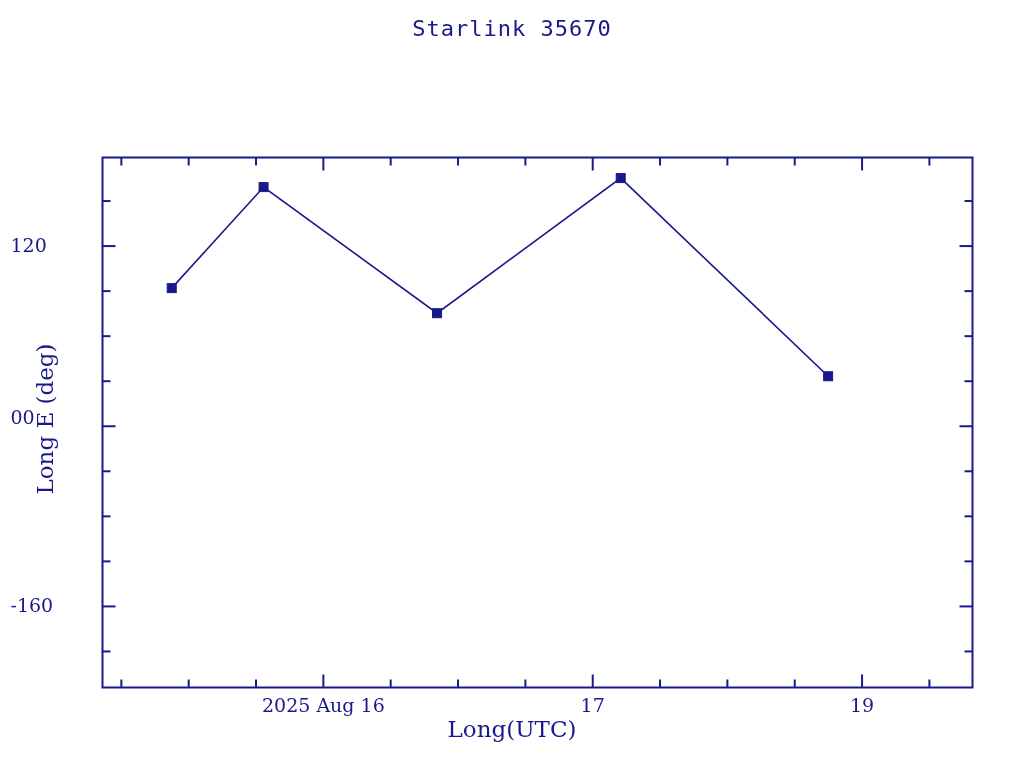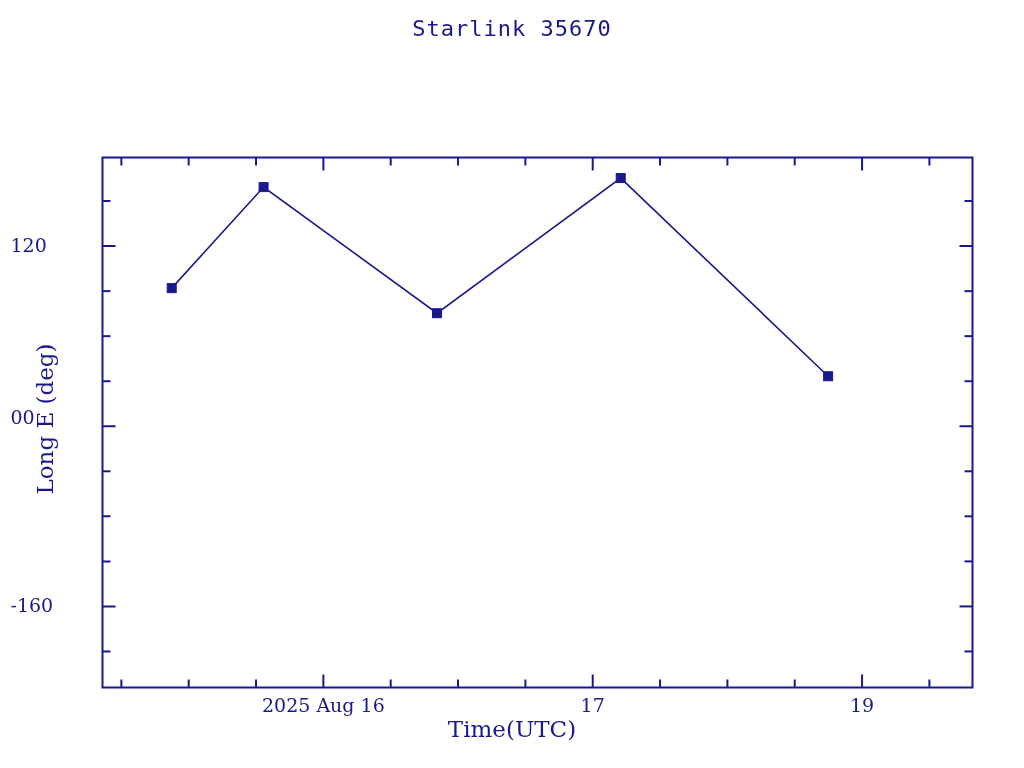--- a/index.html
+++ b/index.html
@@ -7,21 +7,20 @@
     padding: 0;
     background: #ffffff;
   }
   #page {
     position: relative;
     width: 1024px;
     height: 768px;
     background: #ffffff;
     overflow: hidden;
     font-family: "DejaVu Serif", serif;
-    border-radius: 11px;
   }
   #chart-title {
     position: absolute;
     left: 0;
     top: 16px;
     width: 1024px;
     text-align: center;
     font-family: "DejaVu Sans Mono", monospace;
     font-size: 22px;
     letter-spacing: 1px;
@@ -135,21 +134,21 @@
       </g>
     <g id="markers-group">
         <rect x="167.22291021671828" y="283.6232294617564" width="9" height="9" fill="#19198c" stroke="#19198c" stroke-width="1"></rect>
         <rect x="259.07120743034056" y="182.57790368271952" width="9" height="9" fill="#19198c" stroke="#19198c" stroke-width="1"></rect>
         <rect x="432.53250773993807" y="308.6968838526912" width="9" height="9" fill="#19198c" stroke="#19198c" stroke-width="1"></rect>
         <rect x="616.2291021671826" y="173.56940509915012" width="9" height="9" fill="#19198c" stroke="#19198c" stroke-width="1"></rect>
         <rect x="823.6284829721362" y="371.75637393767704" width="9" height="9" fill="#19198c" stroke="#19198c" stroke-width="1"></rect>
       </g>
   </svg>
 
-  <div class="axis-title" id="xaxis-title">Time(UTC)</div>
+  <div class="axis-title" id="xaxis-title">Long(UTC)</div>
   <div class="axis-title" id="yaxis-title">Long E (deg)</div>
 
   <div id="tick-labels">
       <div class="tick-label ytick-label" style="left: 10.5px; top: 234.084px;">120</div>
       <div class="tick-label ytick-label" style="left: 10.5px; top: 406px;">00</div>
       <div class="tick-label ytick-label" style="left: 10.5px; top: 594.424px;">-160</div>
       <div class="tick-label xtick-label" style="width: 240px; left: 203.367px; top: 693.5px;">2025 Aug 16</div>
       <div class="tick-label xtick-label" style="width: 240px; left: 472.717px; top: 693.5px;">17</div>
       <div class="tick-label xtick-label" style="width: 240px; left: 742.067px; top: 693.5px;">19</div>
     </div>

